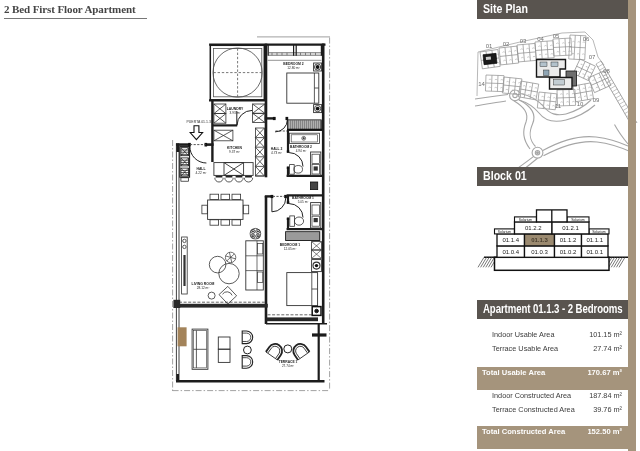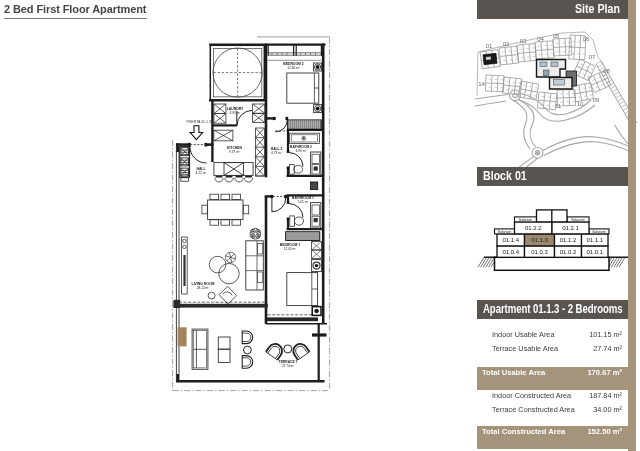--- a/index.html
+++ b/index.html
@@ -11,21 +11,21 @@
   .totbar{position:absolute;left:477px;width:151px;height:23px;background:#a5947c;color:#fdfdfd;
        font-weight:bold;font-size:7.6px;line-height:12.5px;}
   .trow{position:absolute;left:477px;width:151px;font-size:7.3px;color:#3c3c3c;}
   .tlab{position:absolute;left:15px;}
   .tval{position:absolute;right:6px;}
 </style>
 </head>
 <body>
 <div id="page">
 
-  <div class="abs" style="left:4px;top:2.5px;width:143px;color:#454545;font-size:11px;font-weight:bold;border-bottom:1.5px solid #777;padding-bottom:3px;letter-spacing:-0.1px;">2 Bed First Floor Apartment</div>
+  <div class="abs" style="left:4px;top:2.5px;width:143px;color:#454545;font-size:11px;font-weight:bold;border-bottom:1.5px solid #777;padding-bottom:3px;letter-spacing:-0.1px;font-family:Liberation Serif, serif;">2 Bed First Floor Apartment</div>
 
   <svg class="abs" style="left:0;top:0;" width="640" height="451" viewBox="0 0 640 451" fill="none" stroke-linecap="butt">
     <g id="plan" stroke="#1c1c1c" stroke-width="1">
       <path d="M172.6 140 V391" stroke="#8a8a8a" stroke-width="0.8" stroke-dasharray="6 2 1.5 2"></path>
         <path d="M172.6 390.6 H329" stroke="#8a8a8a" stroke-width="0.8" stroke-dasharray="6 2 1.5 2"></path>
         <path d="M329.6 37.6 V390" stroke="#8a8a8a" stroke-width="0.8" stroke-dasharray="6 2 1.5 2"></path>
         <path d="M257 36.9 H330" stroke="#777" stroke-width="0.7"></path>
         <rect x="210.3" y="45.3" width="54" height="54.6" stroke="#1c1c1c" stroke-width="1.5"></rect>
         <rect x="213.4" y="48.4" width="48.4" height="48.4" stroke="#555" stroke-width="0.8"></rect>
         <circle cx="237.6" cy="72.6" r="24.6" stroke="#444" stroke-width="0.8"></circle>
@@ -538,21 +538,21 @@
           <g stroke-width="1.1">
             <rect x="567" y="216.9" width="22" height="5" fill="#fff"></rect>
             <text x="578" y="220.9" font-size="3.4" fill="#222" stroke="none" text-anchor="middle">Solarium</text>
           </g>
           <rect x="536.5" y="209.9" width="30.5" height="12" stroke-width="1.3" fill="#fff"></rect>
           <path d="M551.8 209.9 V221.9" stroke-width="1.3"></path>
         </g>
     </g>
   </svg>
 
-  <div class="bar" style="top:0px;text-align:right;"><span style="margin-left:6px;display:inline-block;transform:scaleX(0.85);transform-origin:0 50%;">Site Plan</span></div>
+  <div class="bar" style="top:0px;"><span style="margin-left:6px;display:inline-block;transform:scaleX(0.85);transform-origin:0 50%;">Site Plan</span></div>
 
   <div class="bar" style="top:167px;"><span style="margin-left:6px;display:inline-block;transform:scaleX(0.85);transform-origin:0 50%;">Block 01</span></div>
 
   <div class="bar" style="top:300px;"><span style="margin-left:6px;display:inline-block;white-space:nowrap;transform:scaleX(0.79);transform-origin:0 50%;font-size:12.2px;letter-spacing:-0.1px;">Apartment 01.1.3 - 2 Bedrooms</span></div>
 
   <div class="abs" style="left:628px;top:0;width:8px;height:451px;background:#a5947c;"></div>
 
   <div class="trow" style="top:330px;">
       <span class="tlab">Indoor Usable Area</span>
       <span class="tval">101.15 m²</span>
@@ -568,20 +568,20 @@
       <span style="position:absolute;right:6px;">170.67 m²</span>
     </div>
 
   <div class="trow" style="top:391px;">
       <span class="tlab">Indoor Constructed Area</span>
       <span class="tval">187.84 m²</span>
     </div>
 
   <div class="trow" style="top:405px;">
       <span class="tlab">Terrace Constructed Area</span>
-      <span class="tval">34.00 m²</span>
+      <span class="tval">39.76 m²</span>
     </div>
 
   <div class="totbar" style="top:426px;">
       <span style="position:absolute;left:5px;">Total Constructed Area</span>
       <span style="position:absolute;right:6px;">152.50 m²</span>
     </div>
 </div>
 
 </body></html>

